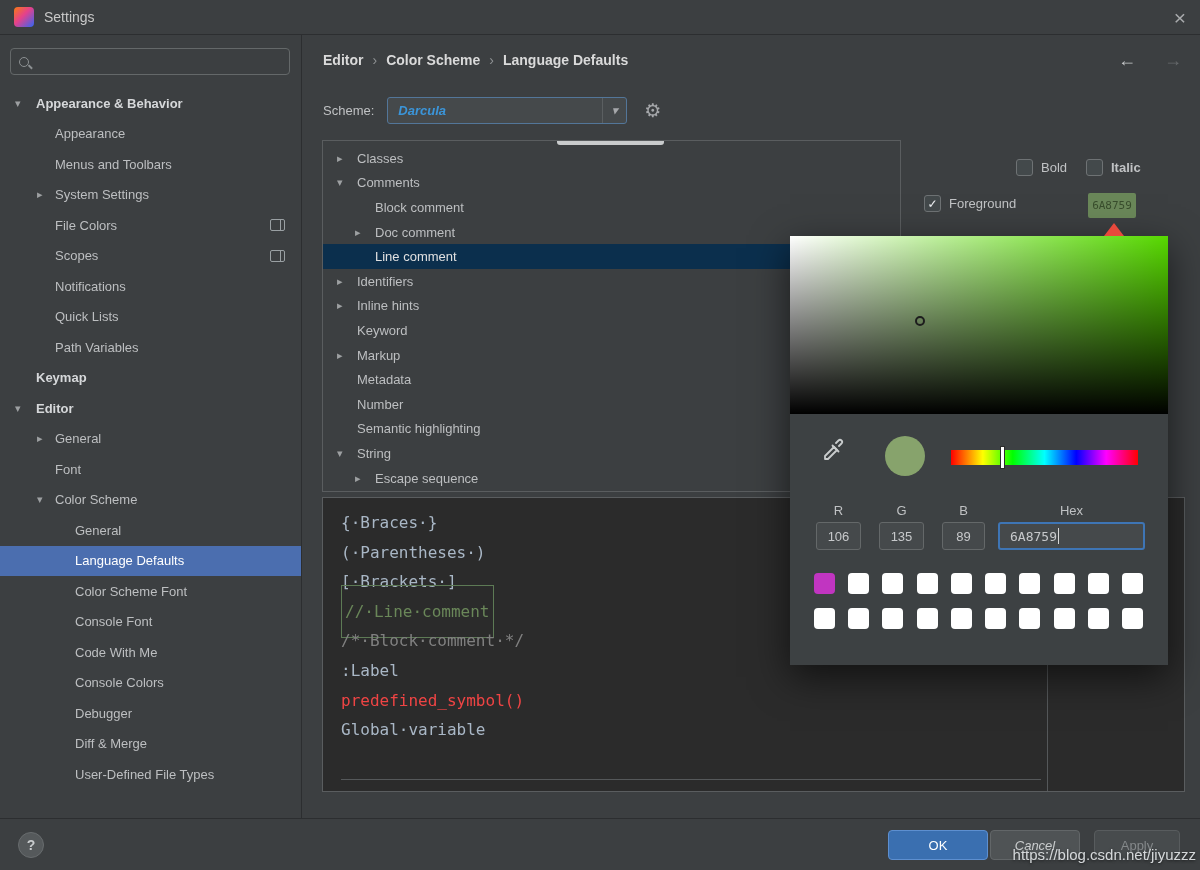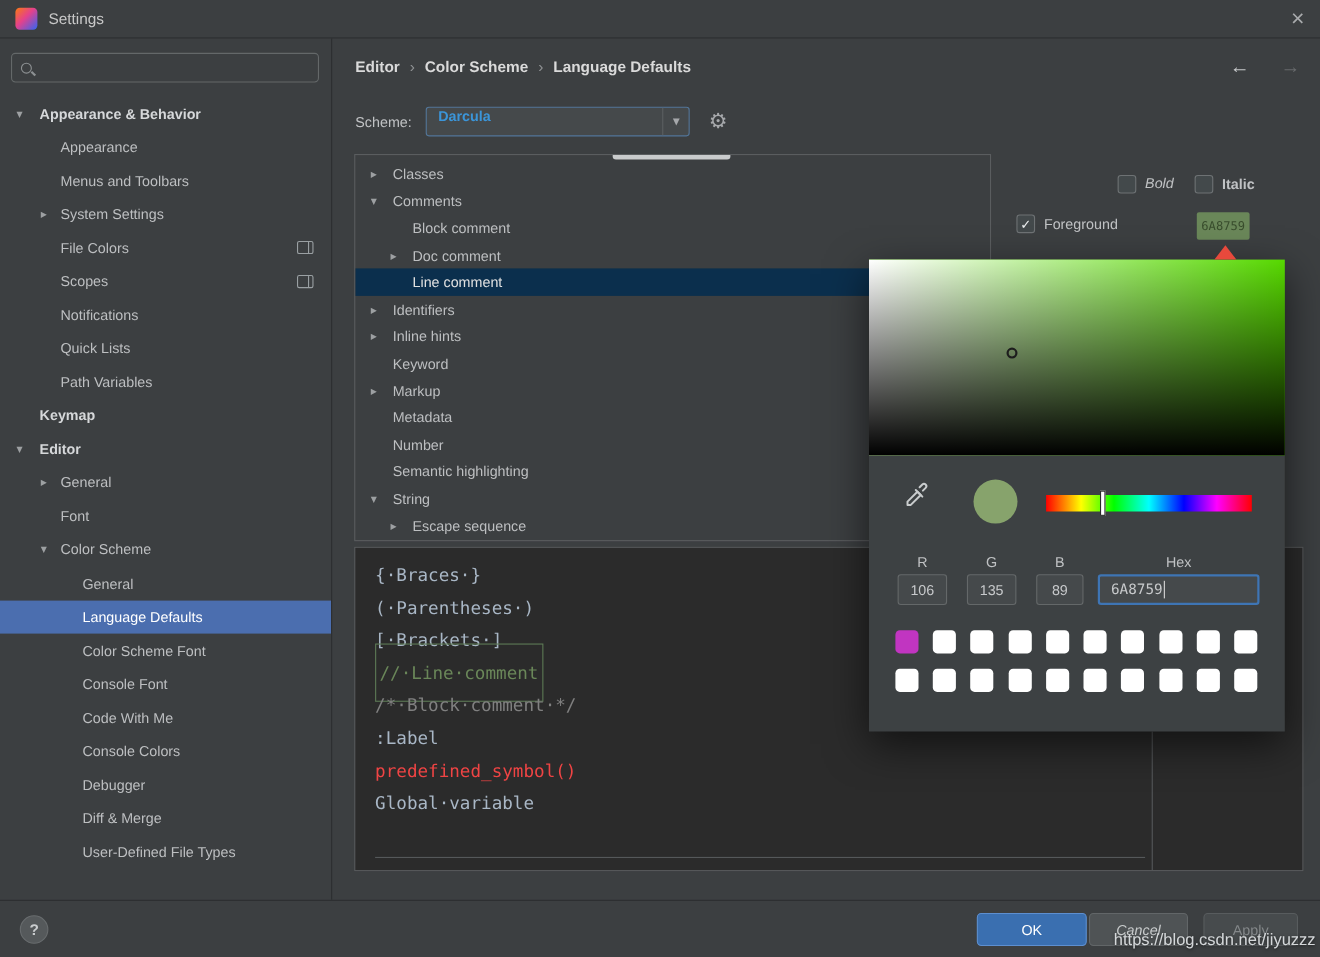--- a/index.html
+++ b/index.html
@@ -39,37 +39,37 @@
   .main { position:absolute; left:303px; top:35px; right:0; bottom:52px; }
   .breadcrumb { position:absolute; left:20px; top:17px; font-size:14px; font-weight:bold; color:#dadada;
                 display:flex; gap:9px; }
   .bc-sep { color:#8f9294; font-weight:normal; }
   .hist { position:absolute; top:15px; right:18px; display:flex; gap:28px; font-size:18px; }
   .back { color:#c4c6c8; } .fwd { color:#66696b; }
 
   .scheme-row { position:absolute; left:20px; top:62px; height:27px; display:flex; align-items:center; }
   .scheme-label { margin-right:13px; color:#c0c2c4; }
   .dropdown { width:240px; height:27px; background:#45494b; border:1px solid #537699; border-radius:3px;
-              position:relative; display:flex; align-items:flex-start; padding-left:10px;
-              color:#3b95d9; font-weight:bold; }
+              position:relative; display:flex; align-items:center; padding-left:10px;
+              color:#3b95d9; font-weight:bold;font-style:italic; }
   .dd-btn { position:absolute; right:0; top:0; bottom:0; width:24px; border-left:1px solid #5b5f61;
             display:flex; align-items:center; justify-content:center; color:#a6a8ab; font-size:11px; }
   .gear { margin-left:17px; font-size:19px; color:#a6a8ab; line-height:1; }
 
   .tree-panel { position:absolute; left:19px; top:105px; width:579px; height:352px; background:#3c3f41;
                 border:1px solid #5a5d5f; overflow:hidden; }
   .hthumb { position:absolute; top:0; left:234px; width:107px; height:4px; background:#c9cbcc;
             border-radius:0 0 3px 3px; }
   .tree-rows { padding-top:5px; }
   .trow { height:24.6px; display:flex; align-items:center; position:relative; color:#bdbfc1; }
   .trow.sel { background:#0b2f4d; color:#e0e0e0; }
   .t0 { padding-left:34px; } .t1 { padding-left:52px; }
   .tc0 { left:14px; } .tc1 { left:32px; }
 
-  .opt-bold  { position:absolute; top:124px; left:713px; display:flex; align-items:flex-start; gap:8px; color:#c0c2c4;font-style:italic; }
+  .opt-bold  { position:absolute; top:124px; left:713px; display:flex; align-items:center; gap:8px; color:#c0c2c4; }
   .opt-italic{ position:absolute; top:124px; left:783px; display:flex; align-items:center; gap:8px; color:#c0c2c4;font-weight:bold; }
   .cb { width:17px; height:17px; background:#43494b; border:1px solid #6e7274; border-radius:3px;
         display:flex; align-items:center; justify-content:center; color:#eceff1; font-size:12px; flex:none; }
   .fg-row { position:absolute; top:160px; left:621px; display:flex; align-items:center; gap:8px; color:#c0c2c4; }
   .fg-swatch { position:absolute; top:158px; left:785px; width:48px; height:25px; border-radius:2px;
                display:flex; align-items:center; justify-content:center;
                font:11px "DejaVu Sans Mono",monospace; color:#394d2d; }
 
   .preview { position:absolute; left:19px; top:462px; width:863px; height:295px; background:#2b2b2b;
              border:1px solid #5a5d5f; padding:10px 0 0 18px;

